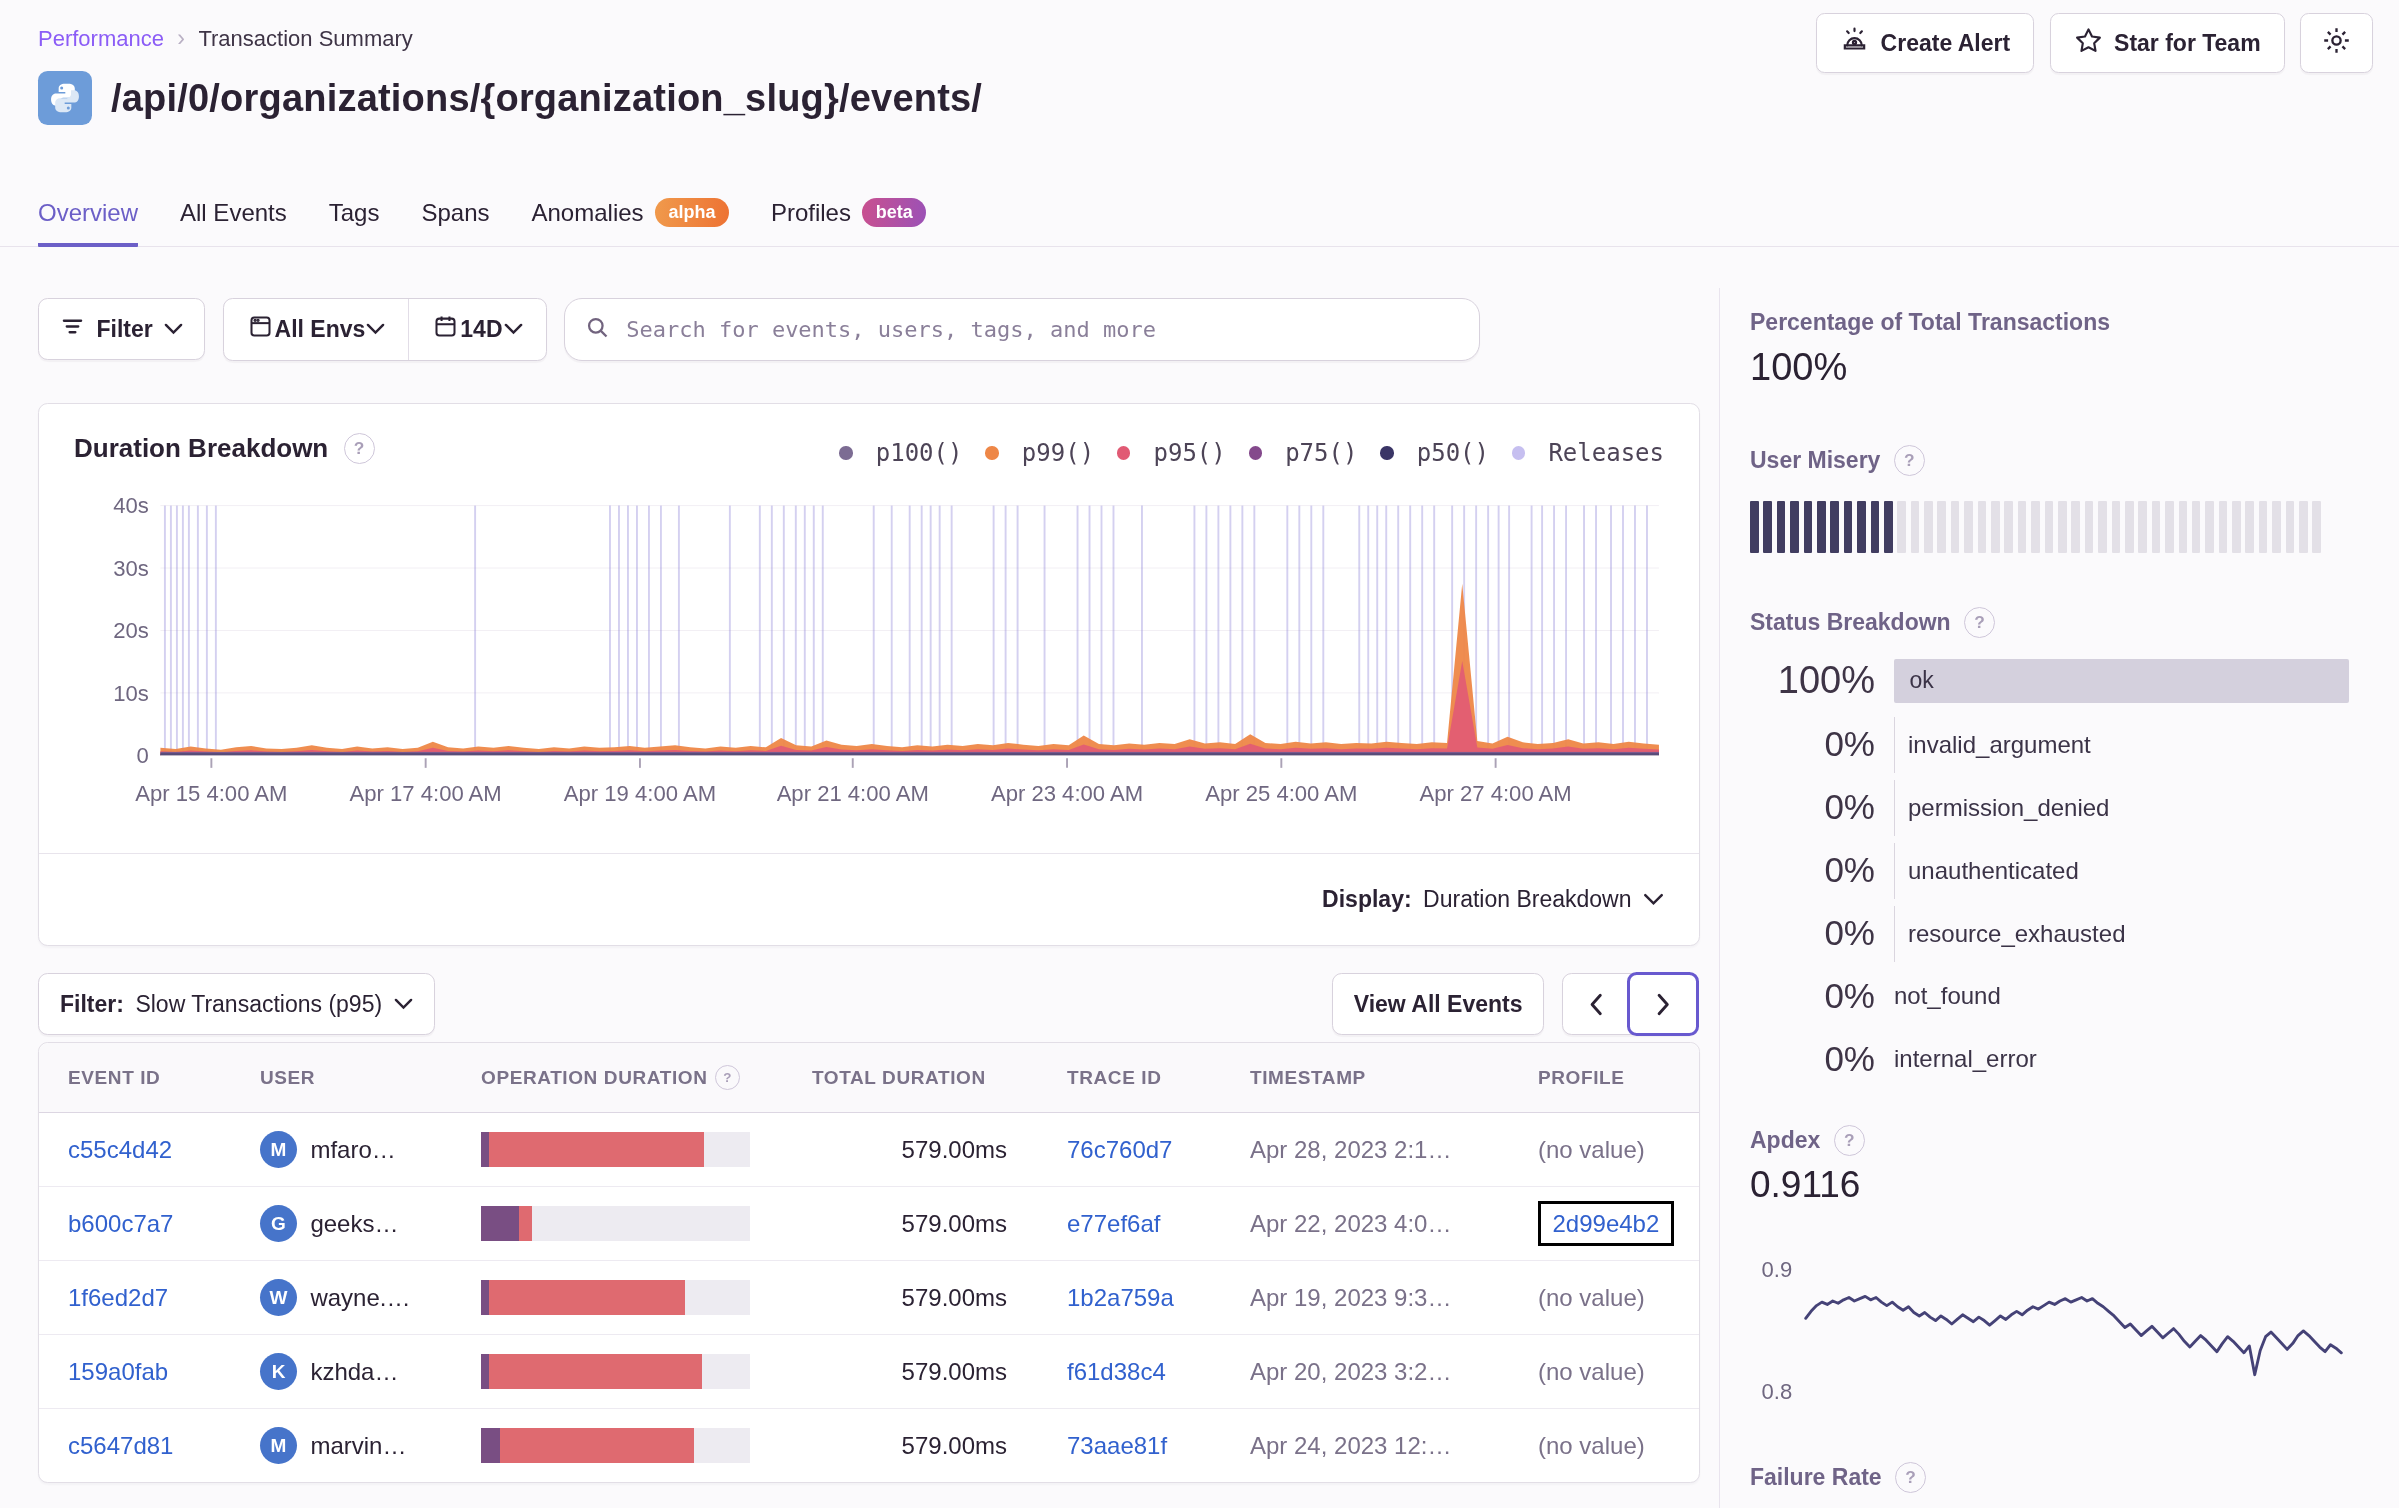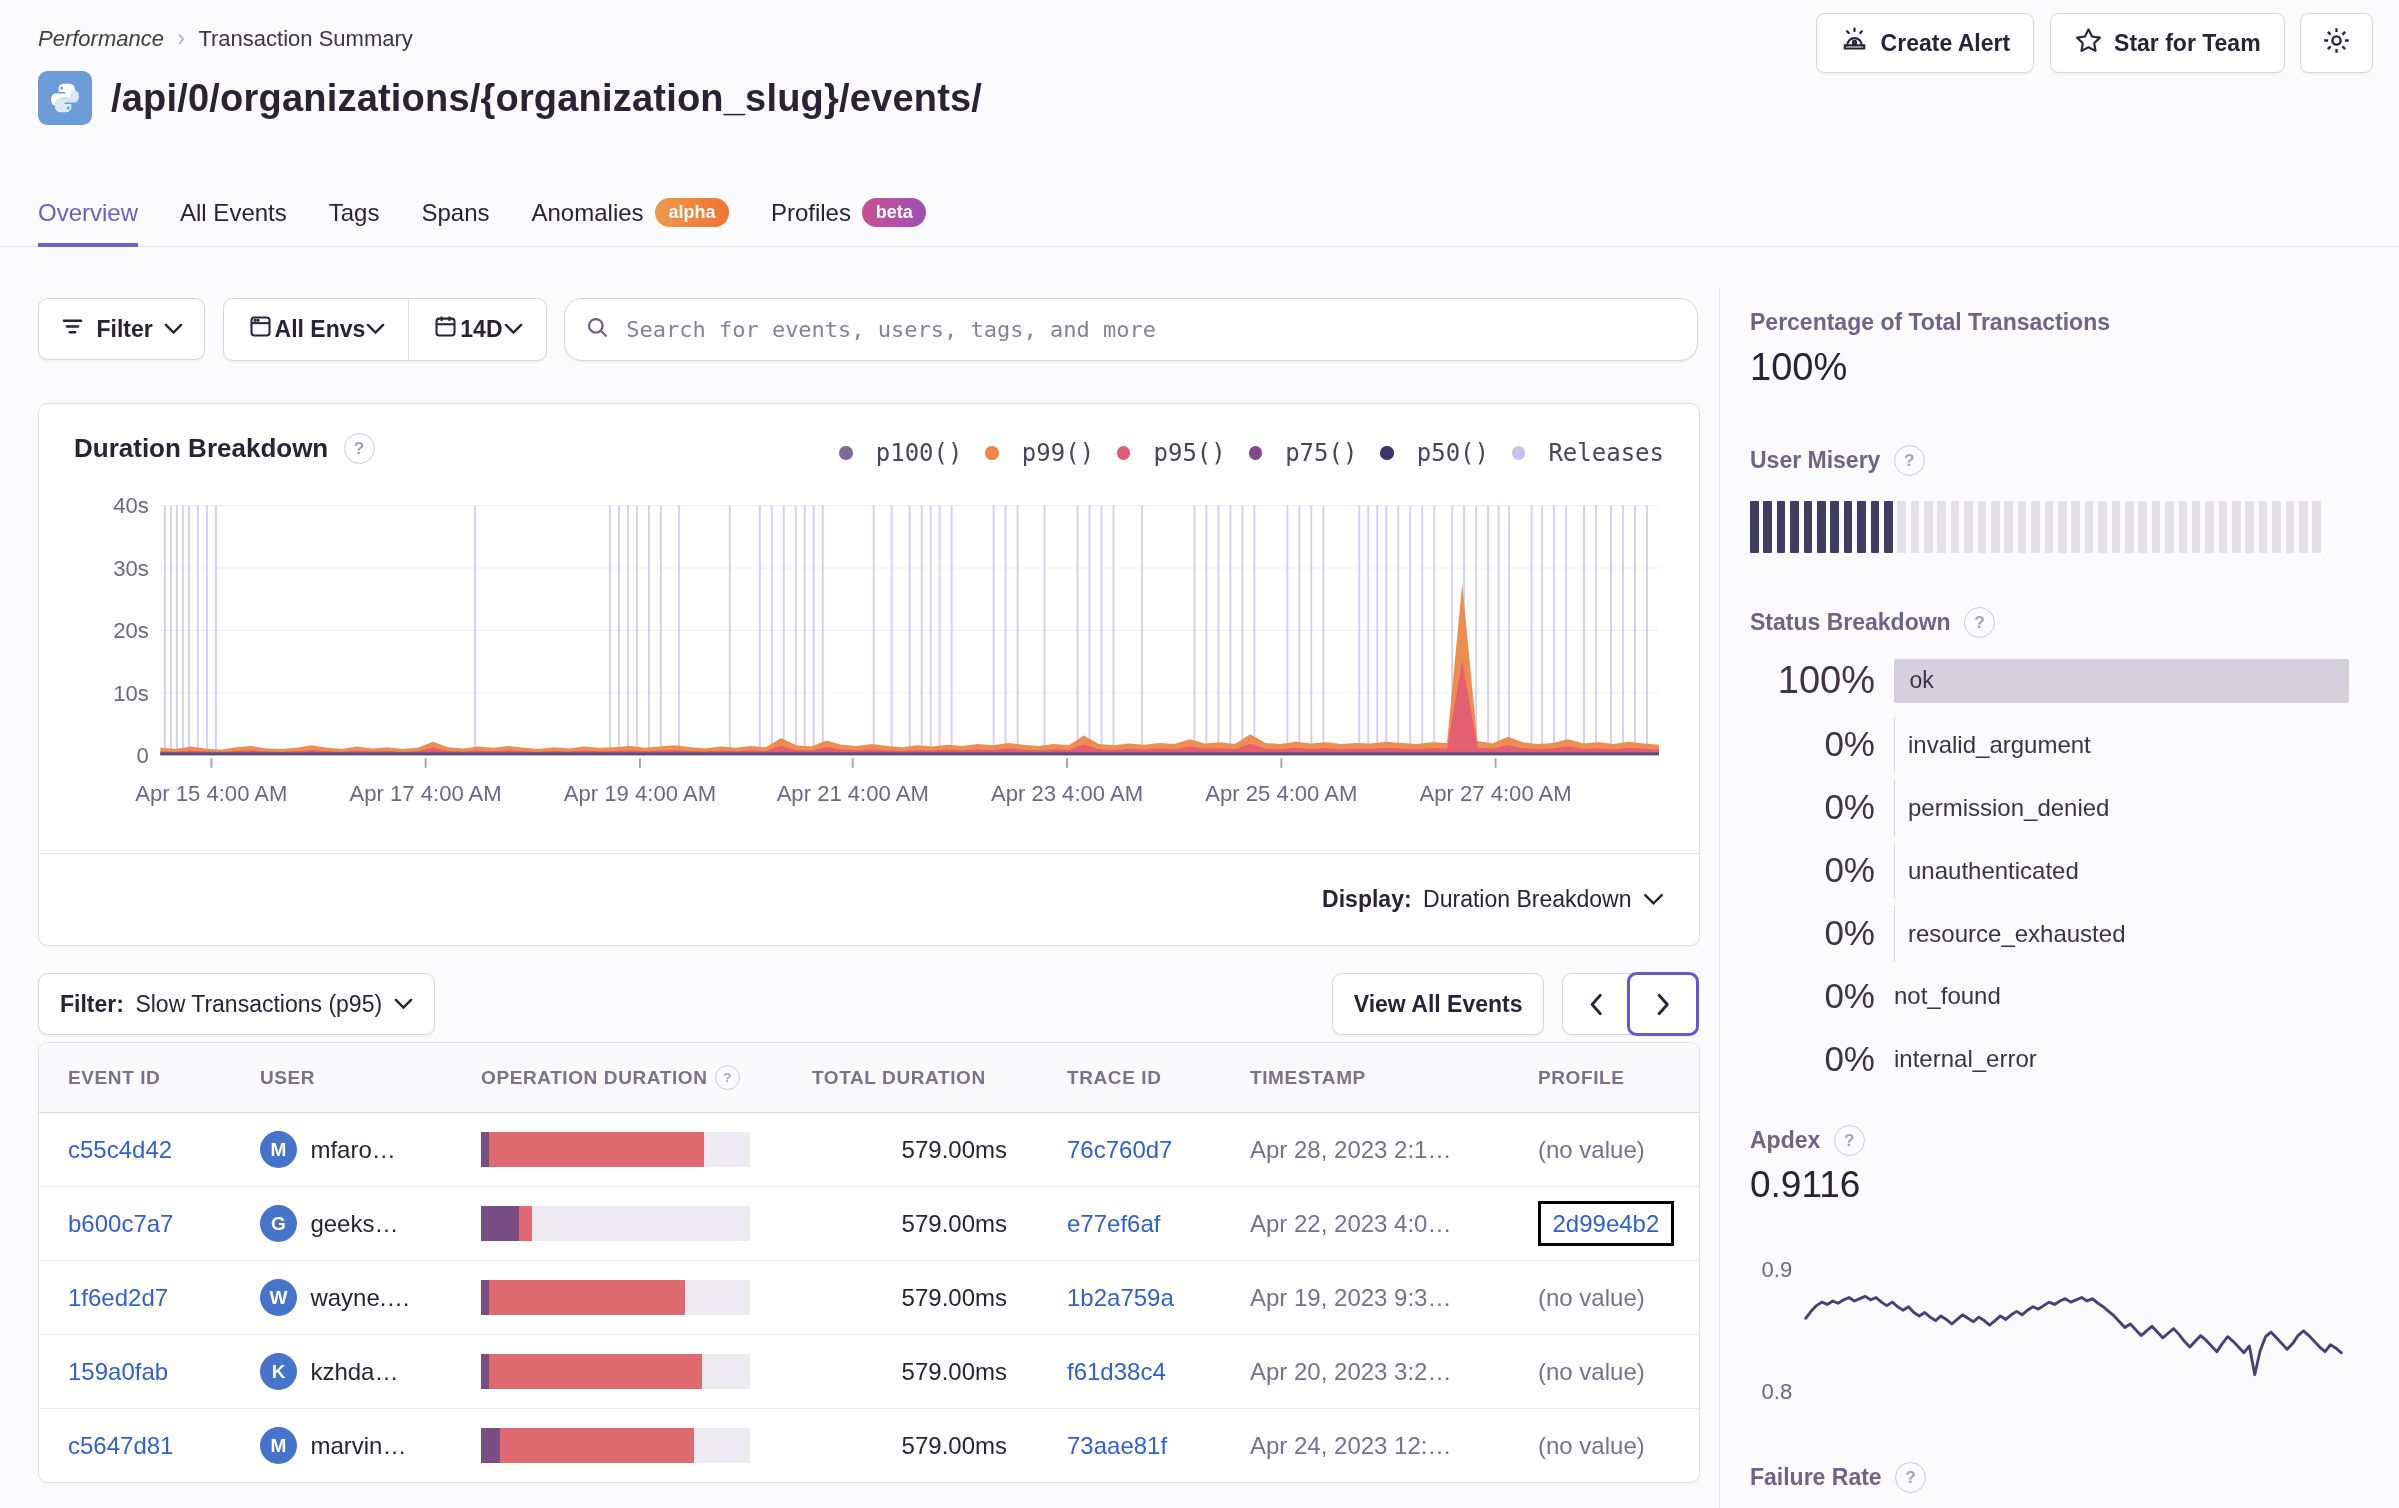--- a/index.html
+++ b/index.html
@@ -4,21 +4,21 @@
 <style>
   html,body{margin:0;padding:0;background:#fff;}
   #app{position:relative;width:2400px;height:1508px;background:#FBFAFC;overflow:hidden;
        font-family:"Liberation Sans",sans-serif;color:#2B2233;}
   .mono{font-family:"DejaVu Sans Mono",monospace;}
   a{text-decoration:none;}
   .link{color:#3161CE;}
 
   
   #breadcrumb{position:absolute;left:38px;top:25px;display:flex;align-items:center;gap:13.4px;font-size:22px;}
-  .crumb-parent{color:#404040;font-style:italic;}
+  .crumb-parent{color:#8b5cf6;}
   .crumb-sep{color:#B9B0C4;font-size:23px;}
   .crumb-current{color:#3E3446;}
 
   
   #topbtns{position:absolute;right:27px;top:13.4px;display:flex;gap:15.4px;}
   .btn{display:flex;align-items:center;gap:11.5px;background:#fff;border:1px solid #D8D2DD;border-radius:8.6px;
        height:58px;padding:0 23px;font-size:23px;font-weight:700;color:#2B2233;cursor:pointer;
        box-shadow:0 1.9px 1px rgba(40,30,60,0.04);}
   .btn.icon-only{width:71px;padding:0;justify-content:center;}
 
@@ -28,21 +28,21 @@
   #page-title{font-size:38px;font-weight:700;color:#2B2233;letter-spacing:0.2px;}
 
   
   #tabs{position:absolute;left:38px;top:198px;display:flex;gap:42px;align-items:flex-end;}
   .tabs-rule{position:absolute;left:0;top:246px;width:2400px;height:1px;background:#E8E3EC;}
   .tab{display:flex;align-items:center;gap:11.5px;font-size:24px;color:#2B2233;padding-bottom:15.4px;cursor:pointer;border-bottom:4.8px solid transparent;border-radius:1px;}
   .tab.active{color:#6C5FC7;border-bottom-color:#6C5FC7;}
   .badge{color:#fff;font-size:18px;font-weight:700;padding:3.8px 13.4px;border-radius:21px;line-height:1.2;}
 
   
-  #filterrow{position:absolute;left:38px;top:298px;width:1660px;display:flex;gap:17.3px;}
+  #filterrow{position:absolute;left:38px;top:298px;width:1442px;display:flex;gap:17.3px;}
   .ctrl{display:flex;align-items:center;gap:11.5px;background:#fff;border:1px solid #D8D2DD;border-radius:9.6px;
         height:60px;padding:0 21px;font-size:23px;font-weight:700;color:#2B2233;cursor:pointer;
         box-shadow:0 1.9px 1px rgba(40,30,60,0.04);}
   .ctrl-group{display:flex;background:#fff;border:1px solid #D8D2DD;border-radius:9.6px;height:61px;
         box-shadow:0 1.9px 1px rgba(40,30,60,0.04);}
   .ctrl-seg{display:flex;align-items:center;gap:1px;padding:0 23px;font-size:23px;font-weight:700;cursor:pointer;}
   .ctrl-seg + .ctrl-seg{border-left:1px solid #E2DDE7;}
   #searchbox{flex:1;display:flex;align-items:center;gap:13.4px;background:#fff;border:1px solid #D8D2DD;border-radius:18px;height:61px;padding:0 19px;box-shadow:0 1.9px 1px rgba(40,30,60,0.04);}
   #searchbox input{flex:1;border:none;outline:none;font-size:22px;color:#2B2233;background:transparent;
         font-family:"DejaVu Sans Mono",monospace;}

